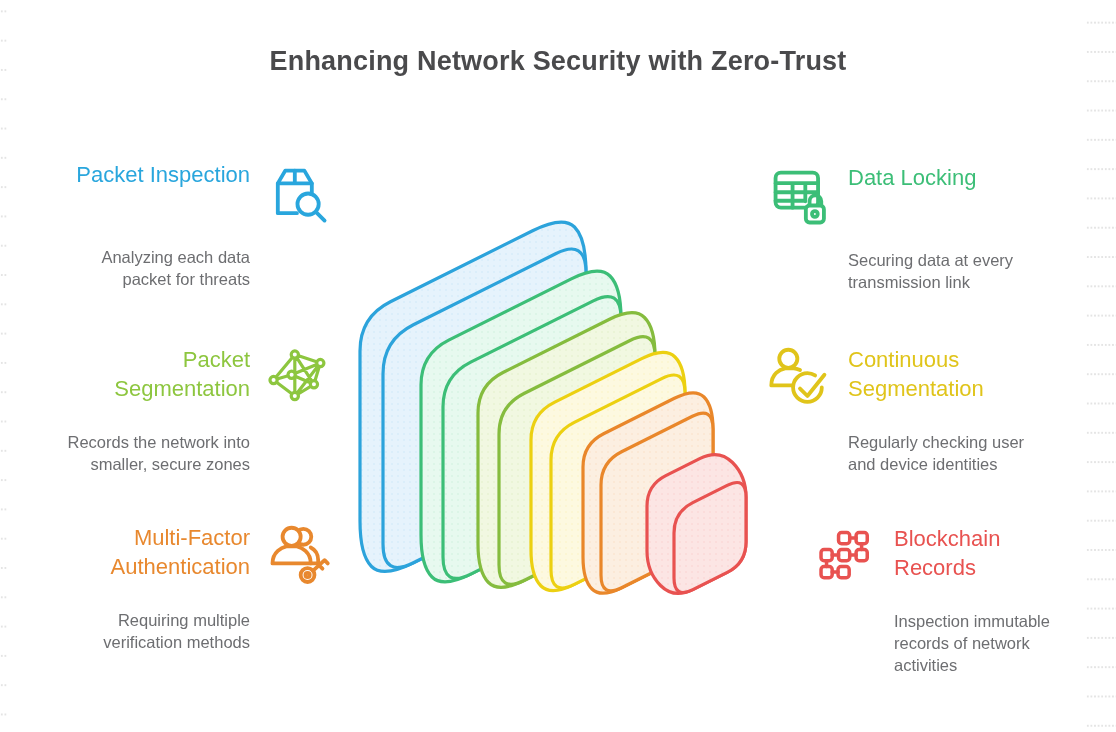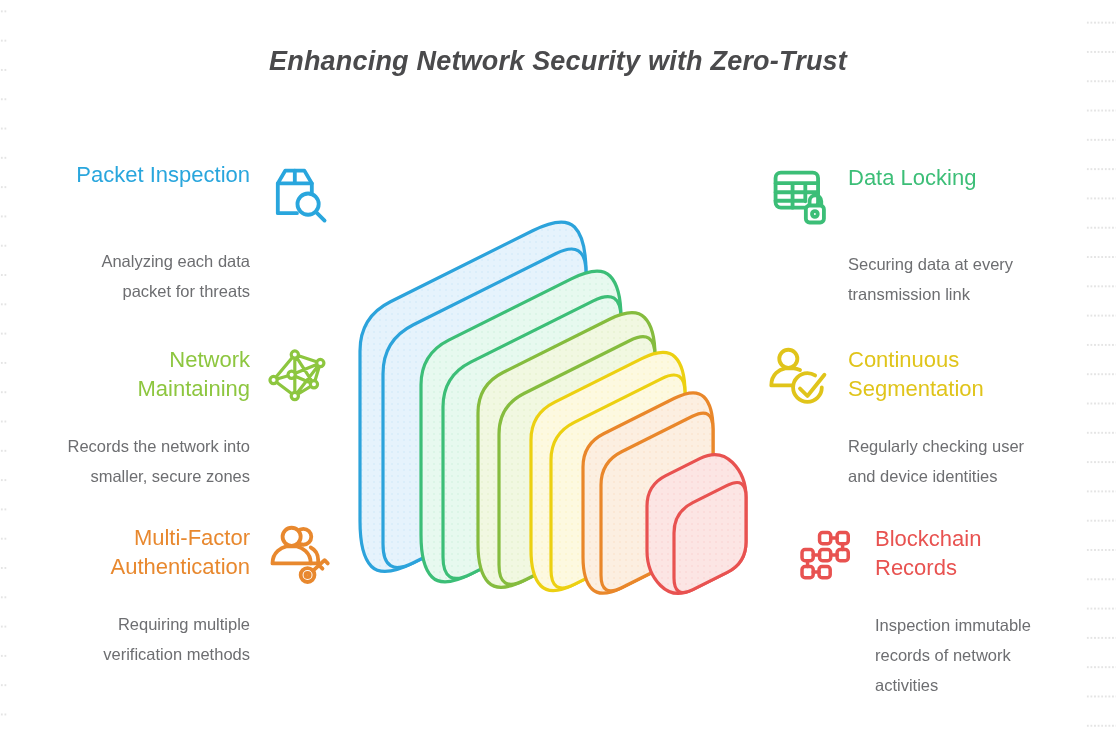--- a/index.html
+++ b/index.html
@@ -19,39 +19,38 @@
     pointer-events:none;
   }
   .edge-marks.left{left:0;width:8px;background-position:0 26px;}
   .edge-marks.right{right:0;width:30px;background-position:0 8px;}
 
   .page-title{
     position:absolute;top:28px;left:0;width:100%;
     text-align:center;
     font-size:27px;font-weight:700;letter-spacing:0.2px;
     color:#4a4a4c;
-    font-style:italic;
   }
 
   .diagram-svg{position:absolute;left:0;top:0;}
 
   .item{position:absolute;width:280px;}
   .item-head{display:flex;align-items:flex-start;gap:14px;min-height:78px;}
   .item.left{text-align:right;}
   .item.left .item-head{justify-content:flex-end;}
   .item.right{text-align:left;}
   .item-title{
     font-size:22px;line-height:29px;font-weight:400;
     color:currentColor;flex:1;
   }
   .item.right .item-title{flex:initial;max-width:170px;}
   .item-icon{flex:0 0 68px;width:68px;height:68px;}
   .item-desc{
     margin-top:8px;
-    font-size:16.5px;line-height:30px;color:#6d6e71;
+    font-size:16.5px;line-height:22px;color:#6d6e71;
   }
   .item.left .item-desc{margin-right:82px;margin-left:0;}
   .item.right .item-desc{margin-left:82px;max-width:205px;}
   .icon-svg{display:block;width:68px;height:68px;}
 </style>
 </head>
 <body>
 
 <div class="canvas">
 
@@ -120,21 +119,21 @@
             <path d="M49 49 L57 57"></path>
           </g>
         </svg>
       </div>
     </div>
     <div class="item-desc">Analyzing each data packet for threats</div>
   </div>
 
   <div class="item left" style="top: 345px; right: 784px; color: rgb(141, 198, 63);">
     <div class="item-head">
-      <div class="item-title">Network Maintaining</div>
+      <div class="item-title">Packet Segmentation</div>
       <div class="item-icon">
         <svg class="icon-svg" viewBox="0 0 64 64">
           <g fill="none" stroke="currentColor" stroke-width="3" stroke-linecap="round" stroke-linejoin="round">
             <path d="M29 9 L53 17 M29 9 L9 33 M29 9 L29 48 M29 9 L47 37 M53 17 L29 48 M53 17 L26 28 M53 17 L47 37 M9 33 L29 48 M9 33 L26 28 M26 28 L47 37 M29 48 L47 37"></path>
             <g fill="#fff">
               <circle cx="29" cy="9" r="3.4"></circle>
               <circle cx="53" cy="17" r="3.4"></circle>
               <circle cx="9" cy="33" r="3.4"></circle>
               <circle cx="29" cy="48" r="3.4"></circle>
               <circle cx="26" cy="28" r="3.4"></circle>
@@ -195,21 +194,21 @@
             <circle cx="39" cy="40" r="13.5" fill="#fff" pathLength="100" stroke-dasharray="84 16"></circle>
             <path d="M32 41 l7 7 L55 28"></path>
           </g>
         </svg>
       </div>
       <div class="item-title">Continuous Segmentation</div>
     </div>
     <div class="item-desc">Regularly checking user and device identities</div>
   </div>
 
-  <div class="item right" style="top: 524px; left: 793px; color: rgb(232, 82, 80);">
+  <div class="item right" style="top: 524px; left: 812px; color: rgb(232, 82, 80);">
     <div class="item-head">
       <div class="item-icon">
         <svg class="icon-svg" viewBox="0 0 64 64">
           <g fill="none" stroke="currentColor" stroke-width="3.3" stroke-linecap="round" stroke-linejoin="round">
             <rect x="25" y="8" width="10.5" height="10.5" rx="2.8"></rect>
             <rect x="41.5" y="8" width="10.5" height="10.5" rx="2.8"></rect>
             <rect x="8.5" y="24" width="10.5" height="10.5" rx="2.8"></rect>
             <rect x="25" y="24" width="10.5" height="10.5" rx="2.8"></rect>
             <rect x="41.5" y="24" width="10.5" height="10.5" rx="2.8"></rect>
             <rect x="8.5" y="40" width="10.5" height="10.5" rx="2.8"></rect>

